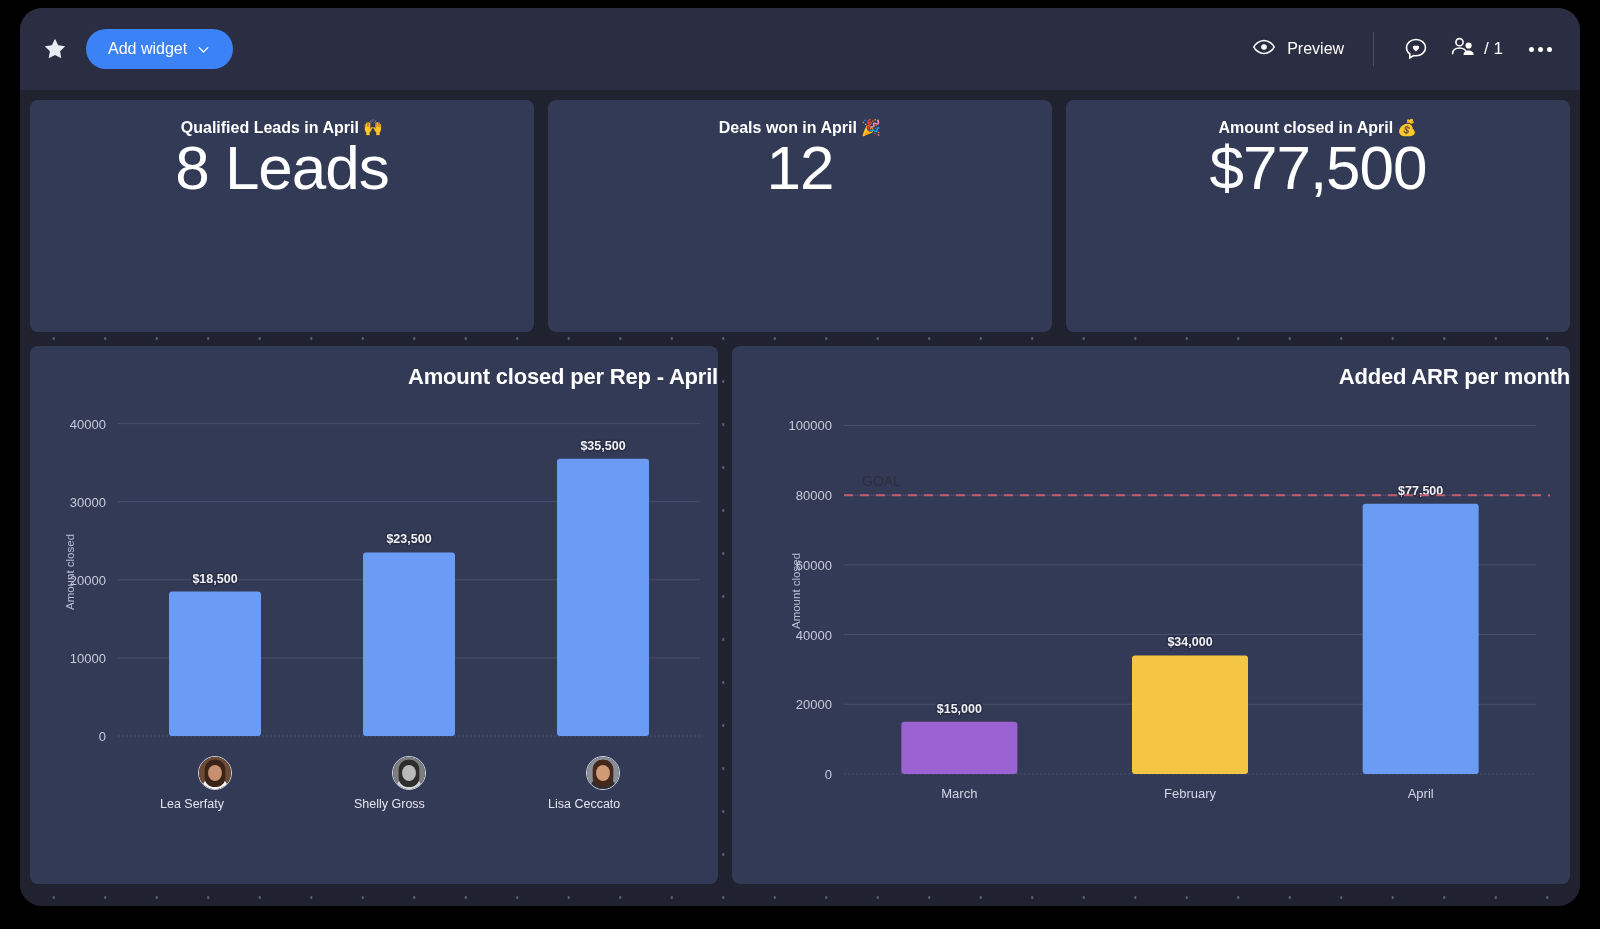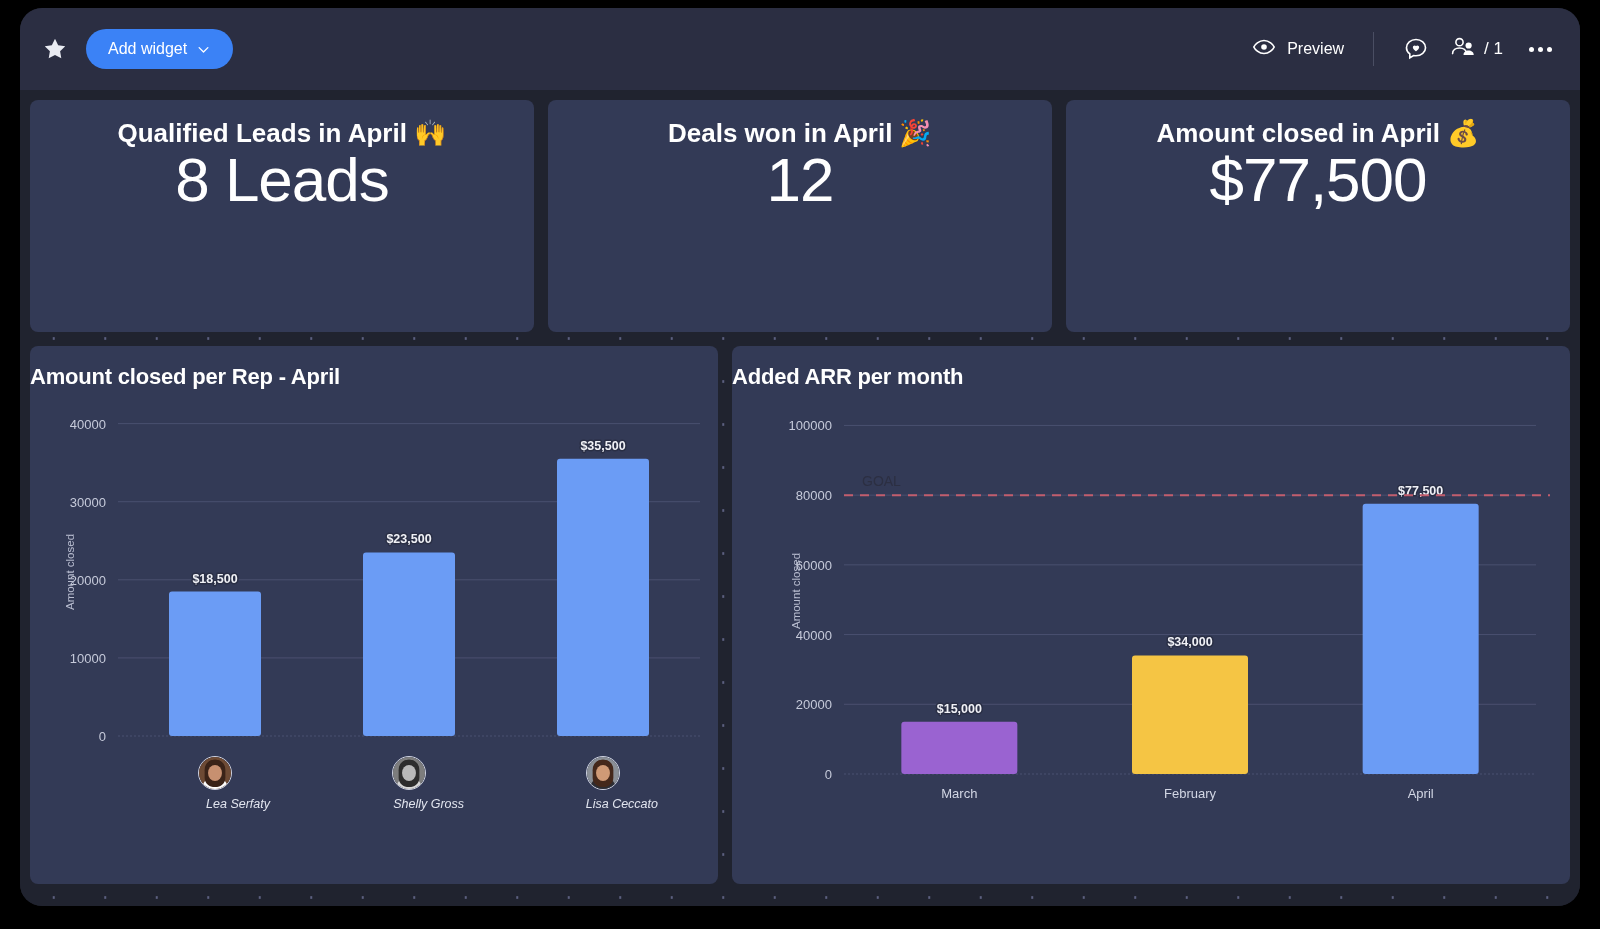--- a/index.html
+++ b/index.html
@@ -131,41 +131,41 @@
     background: #333a56;
     border-radius: 8px;
     position: relative;
     overflow: hidden;
   }
 
   
   .kpi { flex: 1; display: flex; flex-direction: column; align-items: center; }
   .kpi-title {
     margin-top: 18px;
-    font-size: 26px;
+    font-size: 16px;
     font-weight: bold;
     color: #ffffff;
     text-align: center;
     white-space: nowrap;
   }
   .kpi-value {
     font-size: 62px;
     color: #ffffff;
     font-weight: 400;
     letter-spacing: -1px;
     line-height: 1;
   }
 
   
   .chart-widget { position: relative; }
   .chart-left  { width: 688px; }
   .chart-right { flex: 1; }
 
   .chart-title {
-    text-align: left;
+    text-align: right;
     font-size: 22px;
     font-weight: bold;
     color: #ffffff;
     margin-top: 18px;
     letter-spacing: -0.2px;
   }
 
   .plot-wrap { position: absolute; inset: 0; }
 
   svg text { font-family: "Liberation Sans", sans-serif; }
@@ -183,23 +183,22 @@
 
   .avatar-row {
     position: absolute;
     left: 0; right: 0;
     bottom: 52px;
     height: 76px;
   }
   .avatar-cell {
     position: absolute;
     width: 110px;
-    text-align: right;
+    text-align: left;
     transform: translateX(-55px);
-    font-style: italic;
   }
   .avatar {
     width: 34px; height: 34px;
     border-radius: 50%;
     margin: 0 auto 7px;
     overflow: hidden;
     border: 1.5px solid #cfd3e2;
   }
   .rep-name {
     font-size: 12.5px;

